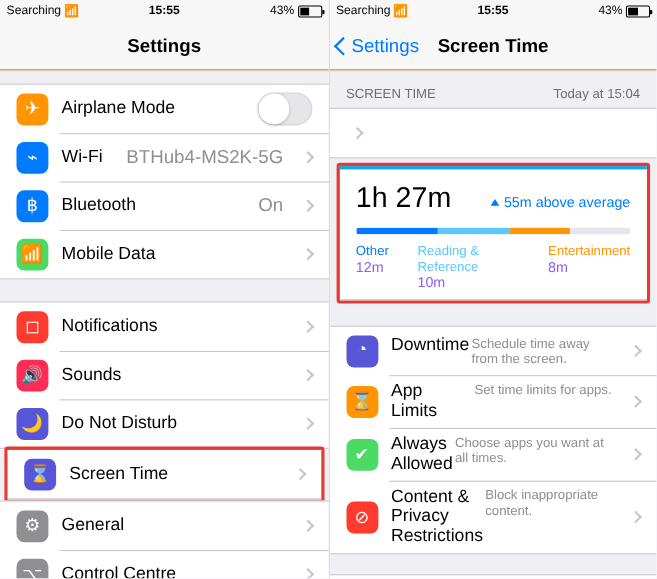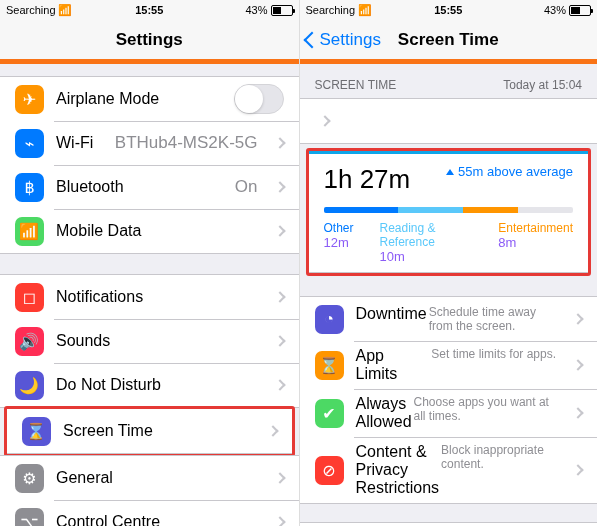--- a/index.html
+++ b/index.html
@@ -9,21 +9,21 @@
 
   .statusbar { height: 20px; background: #f7f7f7; font-size: 11px; display: flex; align-items: center; padding: 0 6px; color: #000; }
   .statusbar .sb-left   { flex:1; text-align:left; display:flex; align-items:flex-start; gap:3px;}
   .statusbar .sb-center { flex:1; text-align:center; font-weight:600;}
   .statusbar .sb-right  { flex:1; text-align:right; display:flex; align-items:center; justify-content:flex-end; gap:3px;}
   .wifi-icon, .batt-icon { display:inline-block; }
   .batt-icon { width:22px; height:11px; border:1px solid #000; border-radius:2px; position:relative; }
   .batt-icon::after { content:""; position:absolute; right:-3px; top:3px; width:2px; height:4px; background:#000; border-radius:0 1px 1px 0;}
   .batt-fill { position:absolute; left:1px; top:1px; bottom:1px; width:43%; background:#000;}
 
-  .navbar { height: 44px; background: #f7f7f7; border-bottom: 5px solid #f97316; display:flex; align-items:center; position:relative; }
+  .navbar { height: 44px; background: #f7f7f7; border-bottom: 1px solid #f97316; display:flex; align-items:center; position:relative; }
   .navbar .nav-title { position:absolute; left:0; right:0; text-align:center; font-weight:600; font-size:17px; }
   .navbar .nav-back { color:#007aff; font-size:17px; padding-left:6px; display:flex; align-items:center; gap:2px; z-index:1;}
   .chev-left { width:12px; height:12px; border-left:2px solid #007aff; border-bottom:2px solid #007aff; transform:rotate(45deg); display:inline-block;}
 
   .scroll { flex:1; overflow-y:hidden; }
 
   .group-header { font-size:12px; color:#6d6d72; padding: 14px 15px 6px; text-transform: none; display:flex; justify-content:space-between;}
   .group { background:#fff; border-top:1px solid #c8c7cc; border-bottom:1px solid #c8c7cc; }
   .group + .group-gap { height: 20px; }
   .row { min-height:44px; display:flex; align-items:center; padding: 0 15px; position:relative; gap:12px;}
@@ -35,21 +35,21 @@
   .row .detail { font-size:17px; color:#8e8e93; }
   .chev-right { width:8px; height:8px; border-top:2px solid #c7c7cc; border-right:2px solid #c7c7cc; transform:rotate(45deg); margin-left:6px; flex:0 0 auto;}
   .switch { width:50px; height:30px; border-radius:15px; background:#e5e5ea; border:1px solid #d4d4d8; position:relative;}
   .switch::after { content:""; width:28px; height:28px; border-radius:50%; background:#fff; position:absolute; top:0; left:0; box-shadow:0 1px 3px rgba(0,0,0,0.2);}
 
   .hl { border:3px solid #e53935; border-radius:3px; margin: -2px 4px; }
 
   
   .st-card { background:#fff; border-top:3px solid #0ea5e9; border-bottom:1px solid #c8c7cc; padding: 10px 15px 8px;}
   .st-total { font-size:26px; font-weight:400; }
-  .st-avg { float:right; color:#007aff; font-size:13px; display:flex; align-items:center; gap:4px; margin-top:0;}
+  .st-avg { float:right; color:#007aff; font-size:13px; display:flex; align-items:center; gap:4px; margin-top:12px;}
   .up-arrow { width:0;height:0;border-left:4px solid transparent;border-right:4px solid transparent;border-bottom:6px solid #007aff; display:inline-block;}
   .st-bar { height:6px; border-radius:2px; background:#e5e5ea; margin:12px 0 8px; display:flex; overflow:hidden;}
   .st-bar span { display:block; height:100%; }
   .st-cats { display:flex; font-size:12px; gap: 26px;}
   .st-cat .cname { font-size:12px; }
   .st-cat .cval { font-size:13px; color:#8b5cf6; }
   .c-other .cname { color:#007aff;}
   .c-read  .cname { color:#5ac8fa;}
   .c-ent   .cname { color:#ff9500;}
 

